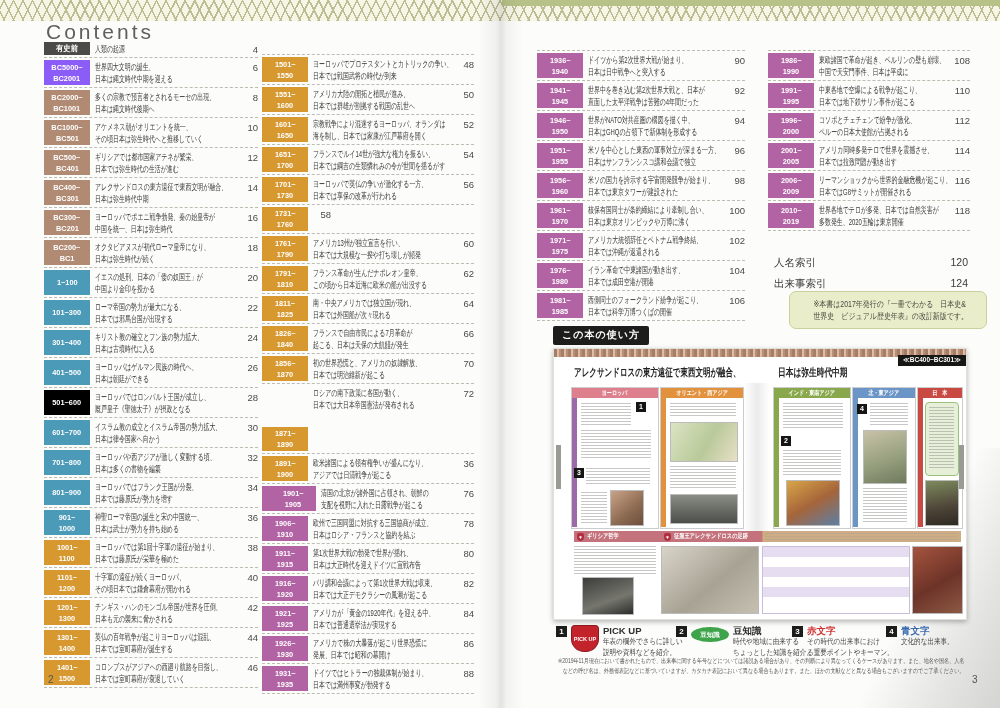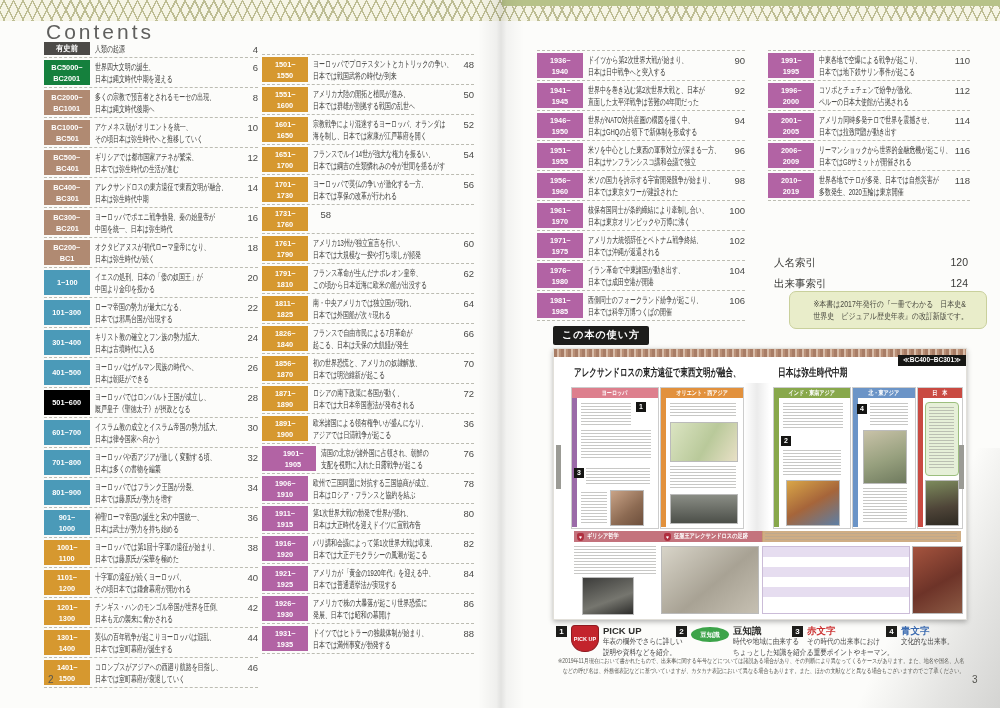--- a/index.html
+++ b/index.html
@@ -109,21 +109,21 @@
     <div class="toc-row">
       <div class="badge" style="background: rgb(76, 74, 71); min-height: 13px;">
         <div>有史前</div>
       </div>
       <div class="toc-text">
         <div>人類の起源</div>
       </div>
       <div class="toc-page">4</div>
     </div>
     <div class="toc-row">
-      <div class="badge" style="background: #15803d; min-height: 24px;">
+      <div class="badge" style="background: #8b5cf6; min-height: 24px;">
         <div>BC5000~</div>
         <div>BC2001</div>
       </div>
       <div class="toc-text">
         <div>世界四大文明の誕生、</div>
         <div>日本は縄文時代中期を迎える</div>
       </div>
       <div class="toc-page">6</div>
     </div>
     <div class="toc-row">
@@ -451,21 +451,21 @@
         <div>1856~</div>
         <div>1870</div>
       </div>
       <div class="toc-text">
         <div>初の世界恐慌と、アメリカの奴隷解放、</div>
         <div>日本では明治維新が起こる</div>
       </div>
       <div class="toc-page">70</div>
     </div>
     <div class="toc-row">
-      <div class="badge" style="background: rgb(214, 152, 47); min-height: 24px;">
+      <div class="badge" style="background: rgb(214, 152, 47); min-height: 24px; margin-top: 41px;">
         <div>1871~</div>
         <div>1890</div>
       </div>
       <div class="toc-text">
         <div>ロシアの南下政策に各国が動く、</div>
         <div>日本では大日本帝国憲法が発布される</div>
       </div>
       <div class="toc-page">72</div>
     </div>
     <div class="toc-row">
@@ -654,20 +654,31 @@
         <div>1985</div>
       </div>
       <div class="toc-text">
         <div>西側同士のフォークランド紛争が起こり、</div>
         <div>日本では科学万博つくばの開催</div>
       </div>
       <div class="toc-page">106</div>
     </div>
   </div>
 <div class="toc-col tline" id="col3">
+    <div class="toc-row">
+      <div class="badge" style="background: rgb(178, 99, 164); min-height: 24px;">
+        <div>1986~</div>
+        <div>1990</div>
+      </div>
+      <div class="toc-text">
+        <div>東欧諸国で革命が起き、ベルリンの壁も崩壊、</div>
+        <div>中国で天安門事件、日本は平成に</div>
+      </div>
+      <div class="toc-page">108</div>
+    </div>
     <div class="toc-row">
       <div class="badge" style="background: rgb(178, 99, 164); min-height: 24px;">
         <div>1991~</div>
         <div>1995</div>
       </div>
       <div class="toc-text">
         <div>中東各地で空爆による戦争が起こり、</div>
         <div>日本では地下鉄サリン事件が起こる</div>
       </div>
       <div class="toc-page">110</div>

